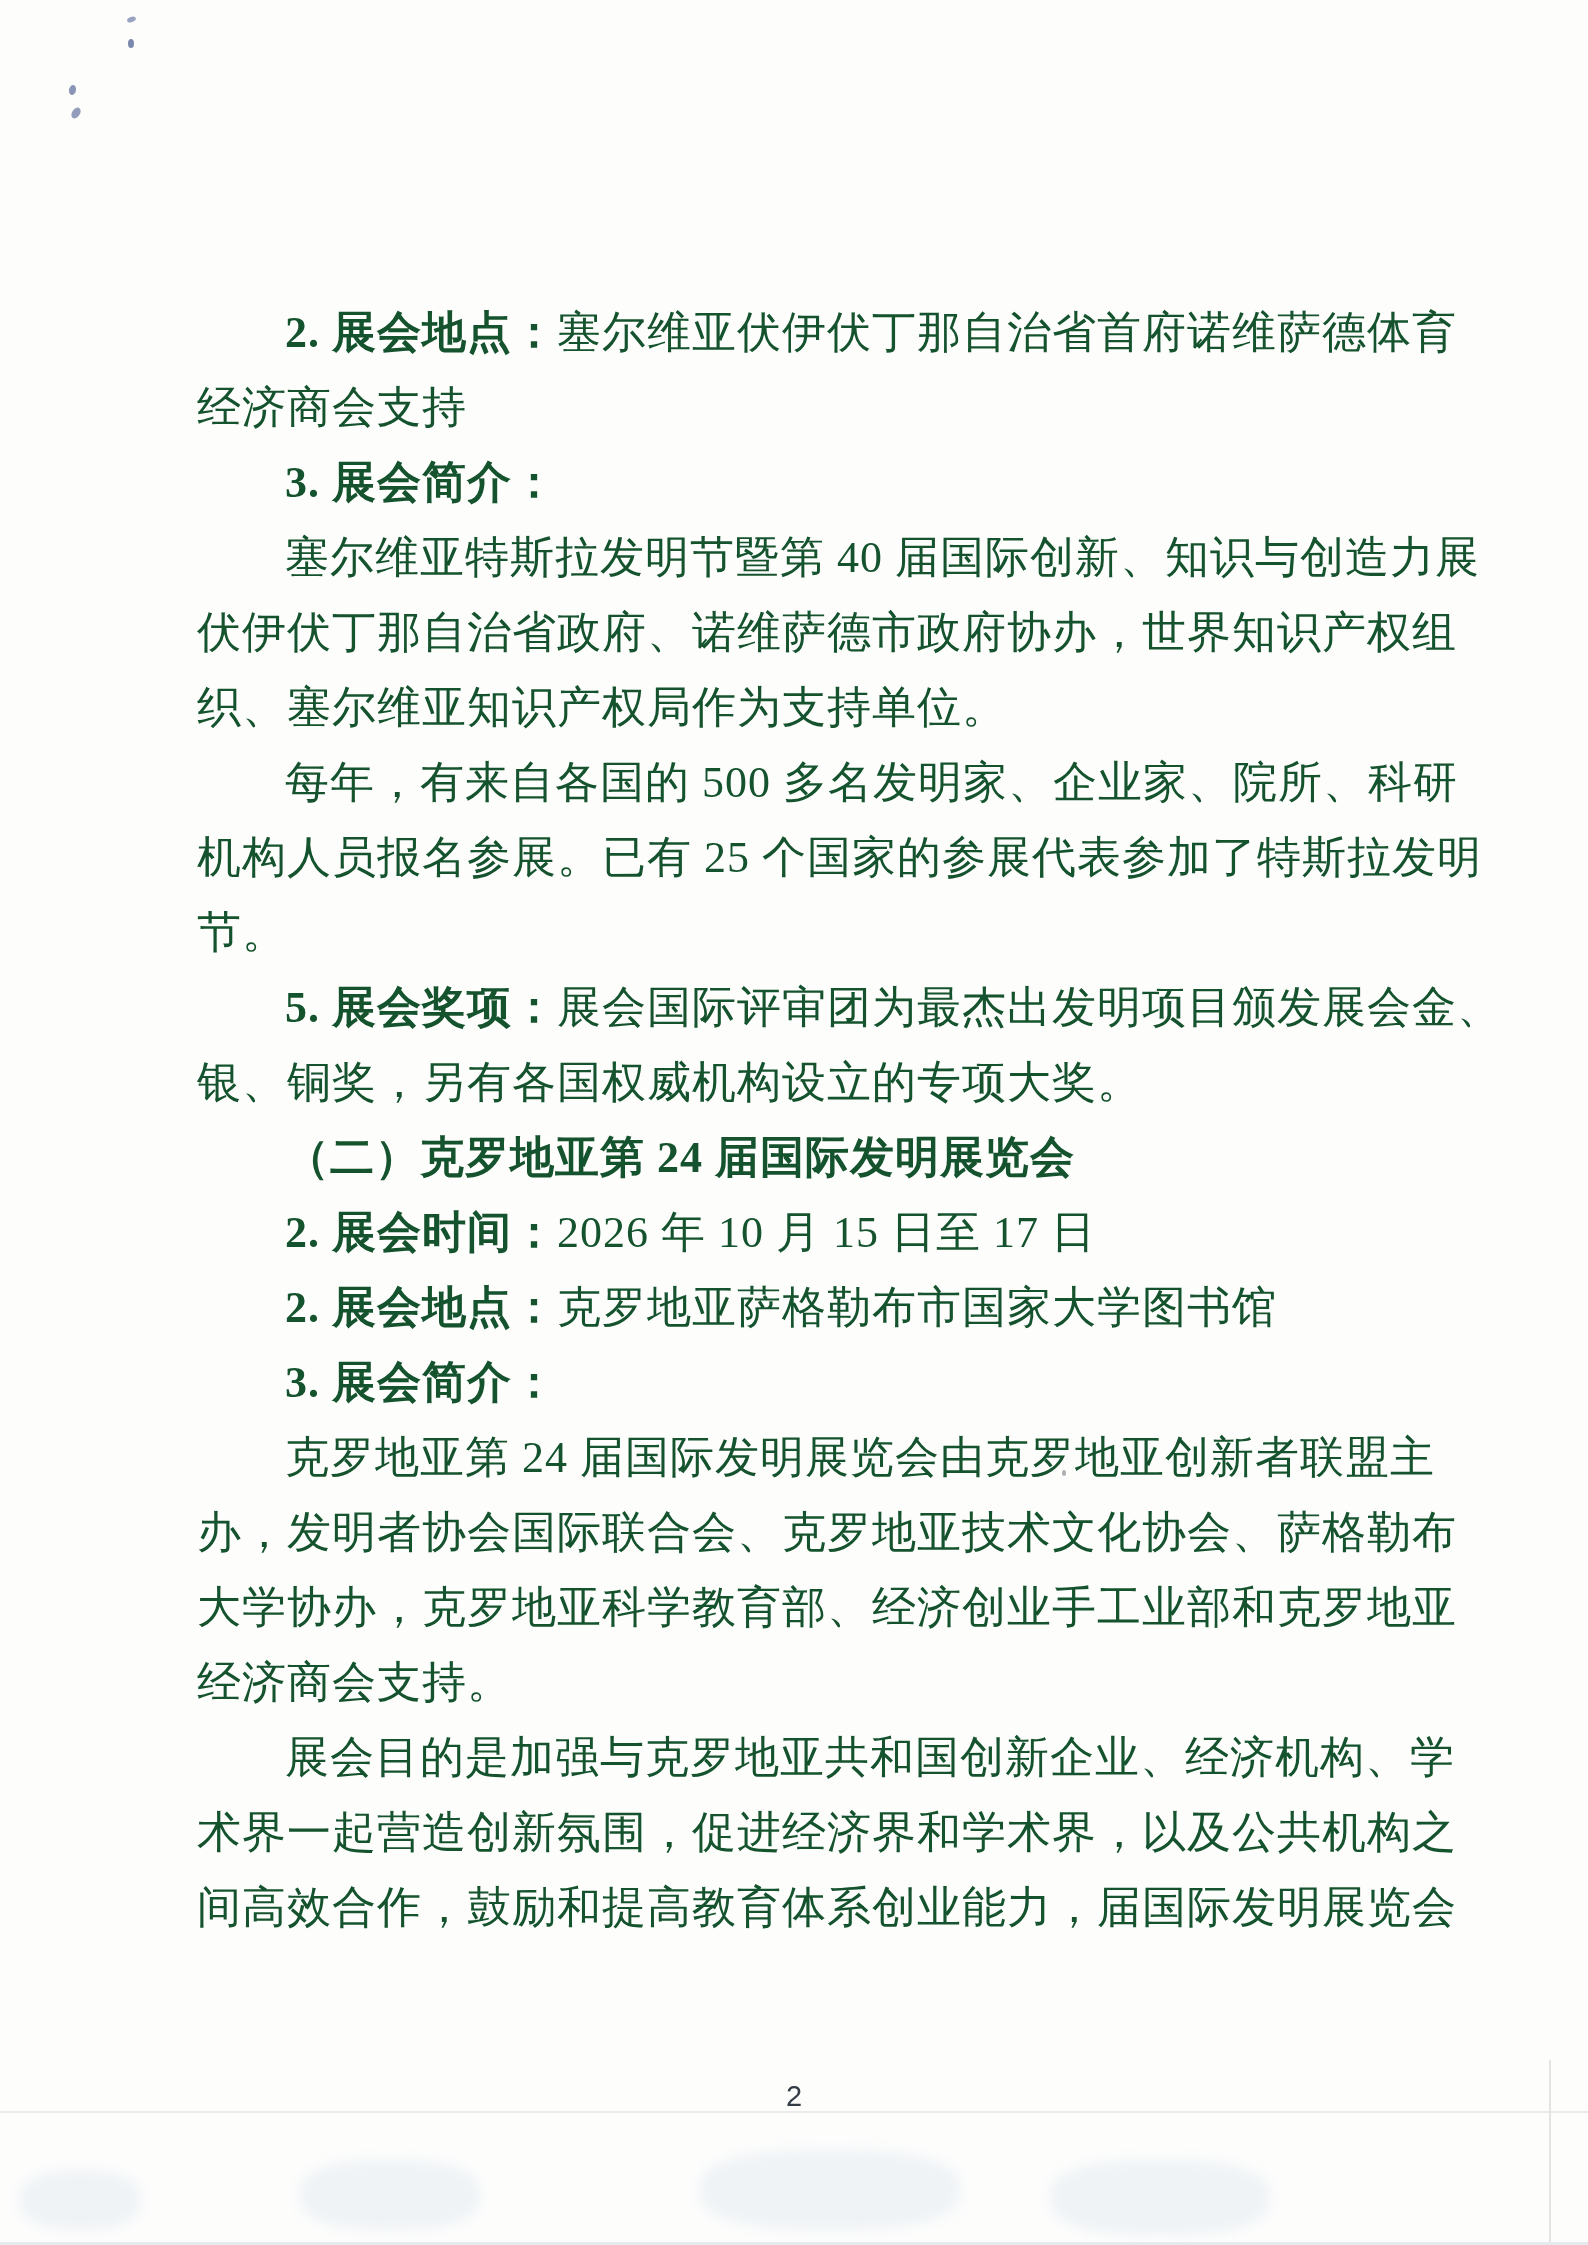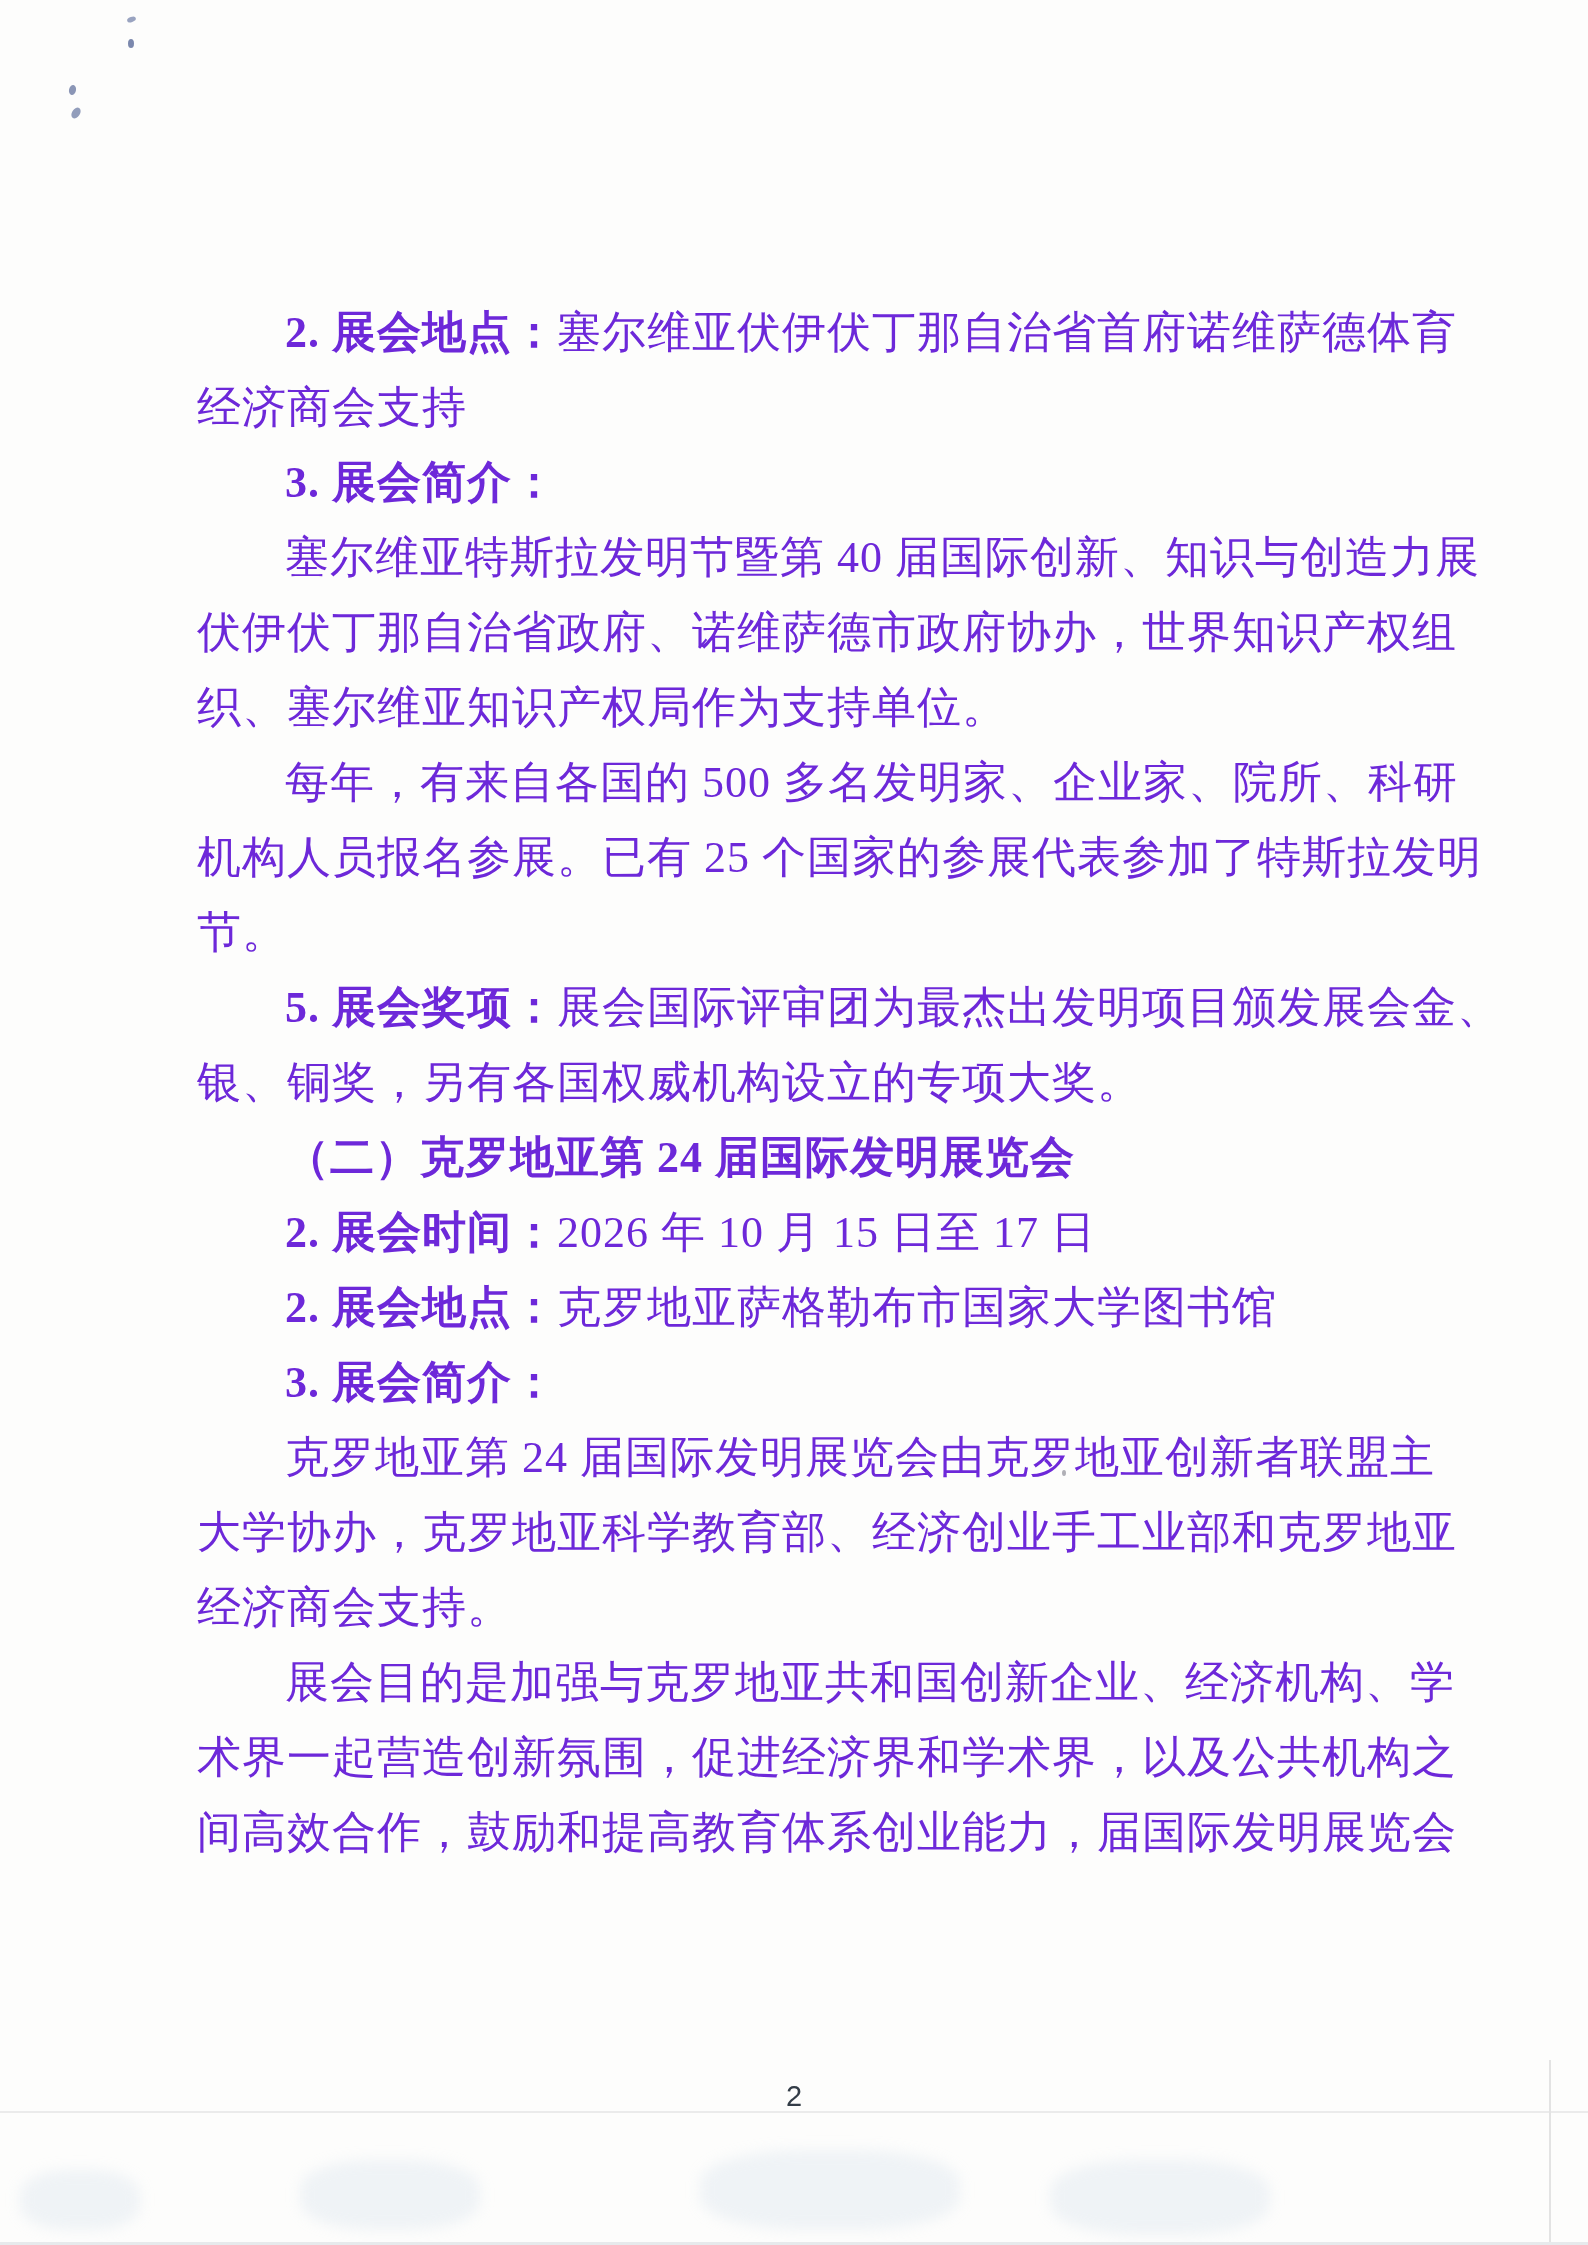--- a/index.html
+++ b/index.html
@@ -20,21 +20,21 @@
     position: absolute;
     left: 197px;
     top: 295px;
     width: 1210px;
   }
   .line {
     height: 75px;
     line-height: 75px;
     font-size: 44px;
     letter-spacing: 1px;
-    color: #6d28d9;
+    color: #14532d;
     white-space: nowrap;
   }
   .line.indent { padding-left: 88px; }
   .b { font-weight: 700; }
 
   
   .page-num {
     position: absolute;
     top: 2080px;
     left: 0;
@@ -121,20 +121,21 @@
     <div class="line indent"><span>每年，有来自各国的 500 多名发明家、企业家、院所、科研</span></div>
     <div class="line"><span>机构人员报名参展。已有 25 个国家的参展代表参加了特斯拉发明</span></div>
     <div class="line"><span>节。</span></div>
     <div class="line indent"><span class="b">5. 展会奖项：</span><span>展会国际评审团为最杰出发明项目颁发展会金、</span></div>
     <div class="line"><span>银、铜奖，另有各国权威机构设立的专项大奖。</span></div>
     <div class="line indent"><span class="b">（二）克罗地亚第 24 届国际发明展览会</span></div>
     <div class="line indent"><span class="b">2. 展会时间：</span><span>2026 年 10 月 15 日至 17 日</span></div>
     <div class="line indent"><span class="b">2. 展会地点：</span><span>克罗地亚萨格勒布市国家大学图书馆</span></div>
     <div class="line indent"><span class="b">3. 展会简介：</span></div>
     <div class="line indent"><span>克罗地亚第 24 届国际发明展览会由克罗地亚创新者联盟主</span></div>
+    <div class="line"><span>办，发明者协会国际联合会、克罗地亚技术文化协会、萨格勒布</span></div>
     <div class="line"><span>大学协办，克罗地亚科学教育部、经济创业手工业部和克罗地亚</span></div>
     <div class="line"><span>经济商会支持。</span></div>
     <div class="line indent"><span>展会目的是加强与克罗地亚共和国创新企业、经济机构、学</span></div>
     <div class="line"><span>术界一起营造创新氛围，促进经济界和学术界，以及公共机构之</span></div>
     <div class="line"><span>间高效合作，鼓励和提高教育体系创业能力，届国际发明展览会</span></div>
   </div>
 
   <div class="page-num">2</div>
   <div class="footer-rule"></div>
 

